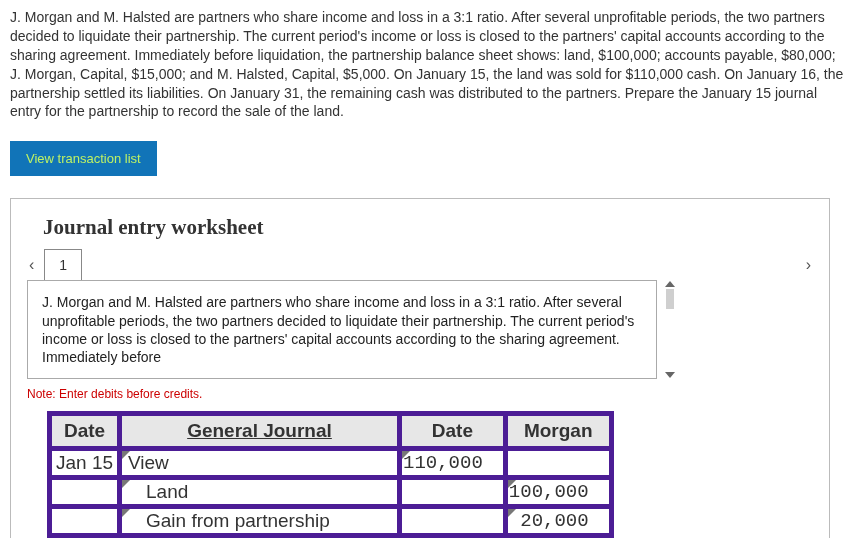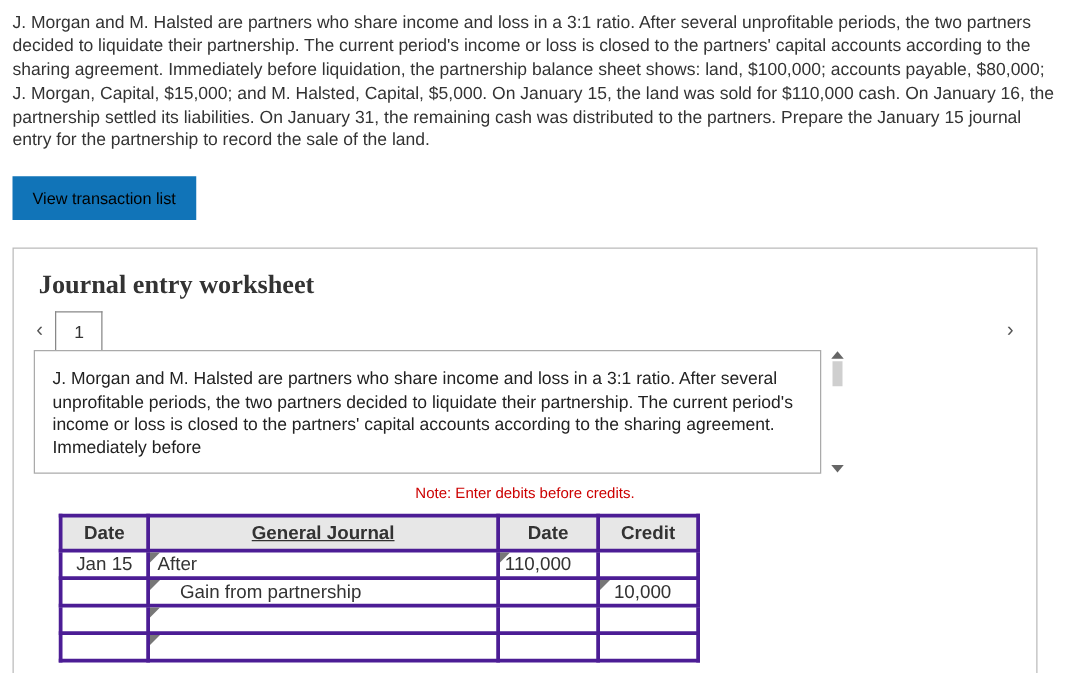--- a/index.html
+++ b/index.html
@@ -15,39 +15,39 @@
 }
 .problem-text {
   padding: 8px 10px 10px 10px;
   line-height: 1.35;
   font-size: 14px;
   color: #333;
 }
 .btn-view {
   margin: 10px 0 10px 10px;
   background: #1174b8;
-  color: #000000;
+  color: #bef264;
   border: none;
   padding: 10px 16px;
   font-size: 13px;
   cursor: pointer;
 }
 .worksheet {
   margin: 12px 10px 0 10px;
   border: 1px solid #bbb;
   background: #fff;
   width: 820px;
   box-sizing: border-box;
   padding: 10px 16px 16px 16px;
 }
 .ws-title {
   font-family: Georgia, "Times New Roman", serif;
   font-weight: bold;
   font-size: 21px;
-  margin: 6px 0 8px 4px;
+  margin: 6px 0 8px 16px;
 }
 .tabrow {
   display: flex;
   align-items: center;
   justify-content: space-between;
   padding: 0 2px 0 2px;
 }
 .tabrow-left {
   display: flex;
   align-items: center;
@@ -106,46 +106,45 @@
   margin-top: 2px;
   align-self: center;
 }
 .scroll-track {
   flex: 1;
 }
 .note {
   color: #c00;
   font-size: 12px;
   margin: 8px 0 10px 0;
-  text-align: center;
 }
 .journal-table {
   border-collapse: collapse;
   margin-left: 20px;
 }
 .journal-table th, .journal-table td {
-  border: 3px solid #4c1d95;
-  font-size: 15px;
+  border: 5px solid #4c1d95;
+  font-size: 19px;
   height: 22px;
   box-sizing: border-box;
 }
 .journal-table th {
   background: #e7e7e7;
   font-weight: bold;
   text-align: center;
   padding: 4px 0;
 }
 .col-date { width: 70px; }
 .col-gj { width: 280px; text-decoration: underline; }
 .col-debit { width: 80px; }
 .col-credit { width: 80px; }
 .cell-date { text-align: center; }
 .cell-text { padding-left: 6px; }
 .cell-text.indent { padding-left: 24px; }
-.cell-num  { text-align: right; padding-right: 20px; }
+.cell-num  { text-align: right; padding-right: 20px; font-family: Liberation Mono, monospace; }
 .dropdown-marker {
   position: relative;
 }
 .dropdown-marker::before {
   content: "";
   position: absolute;
   top: 0;
   left: 0;
   border-style: solid;
   border-width: 8px 8px 0 0;
@@ -185,35 +184,41 @@
     </div>
 
     <div class="note">Note: Enter debits before credits.</div>
 
     <table class="journal-table">
       <thead>
         <tr>
           <th class="col-date">Date</th>
           <th class="col-gj">General Journal</th>
           <th class="col-debit">Date</th>
-          <th class="col-credit">Credit</th>
+          <th class="col-credit">Morgan</th>
         </tr>
       </thead>
       <tbody>
         <tr>
           <td class="cell-date">Jan 15</td>
-          <td class="cell-text dropdown-marker">After</td>
+          <td class="cell-text dropdown-marker">View</td>
           <td class="cell-num dropdown-marker">110,000</td>
           <td class="cell-num"></td>
         </tr>
         <tr>
           <td class="cell-date"></td>
+          <td class="cell-text indent dropdown-marker">Land</td>
+          <td class="cell-num"></td>
+          <td class="cell-num dropdown-marker">100,000</td>
+        </tr>
+        <tr>
+          <td class="cell-date"></td>
           <td class="cell-text indent dropdown-marker">Gain from partnership</td>
           <td class="cell-num"></td>
-          <td class="cell-num dropdown-marker">10,000</td>
+          <td class="cell-num dropdown-marker">20,000</td>
         </tr>
         <tr>
           <td class="cell-date"></td>
           <td class="cell-text dropdown-marker"></td>
           <td class="cell-num"></td>
           <td class="cell-num"></td>
         </tr>
         <tr>
           <td class="cell-date"></td>
           <td class="cell-text dropdown-marker"></td>

